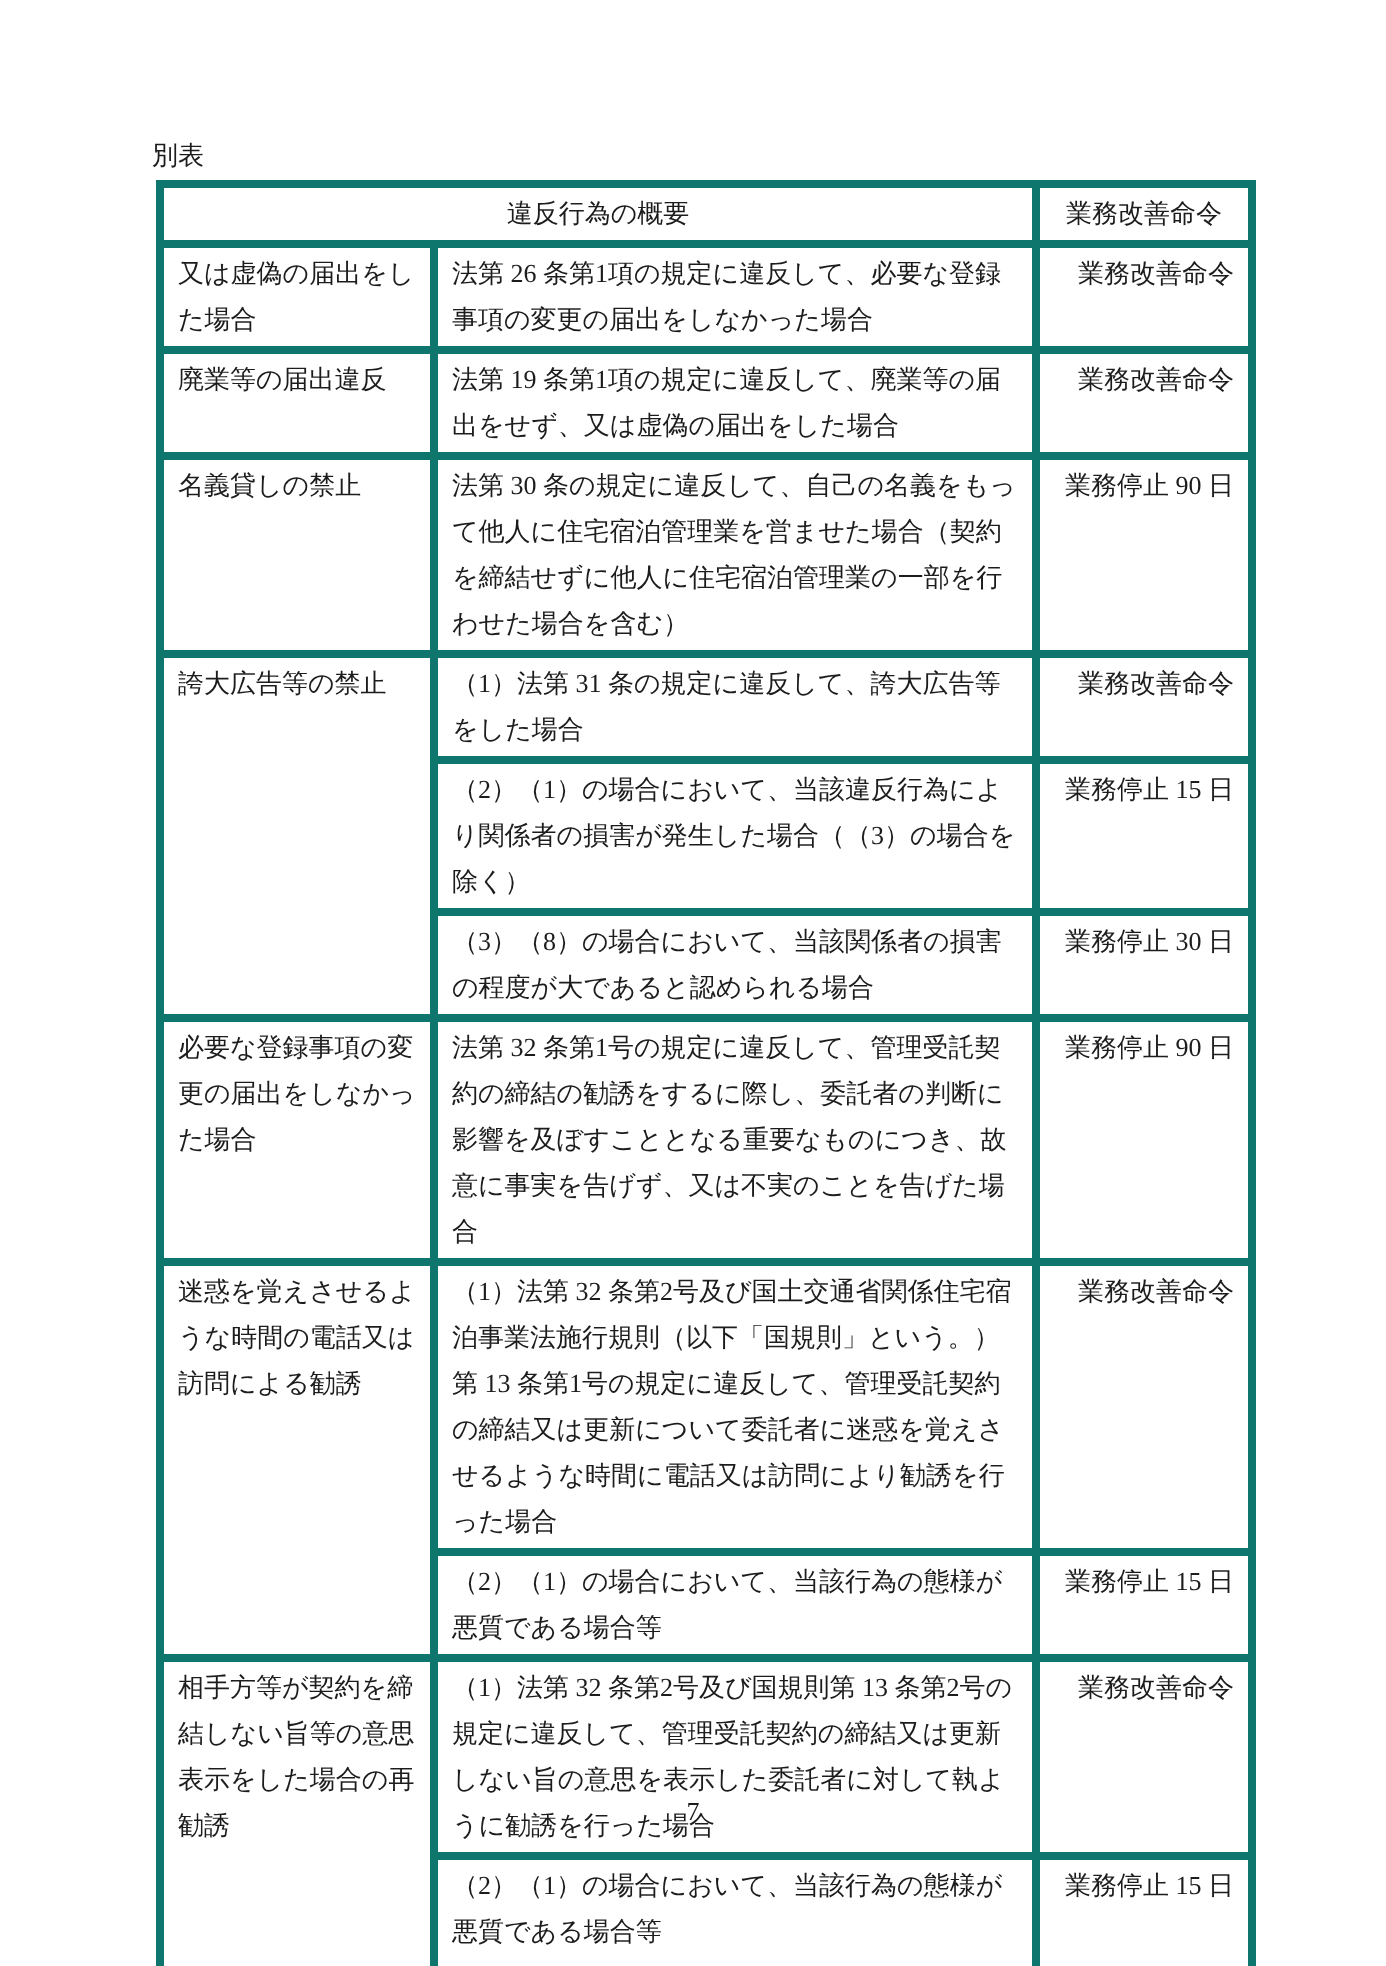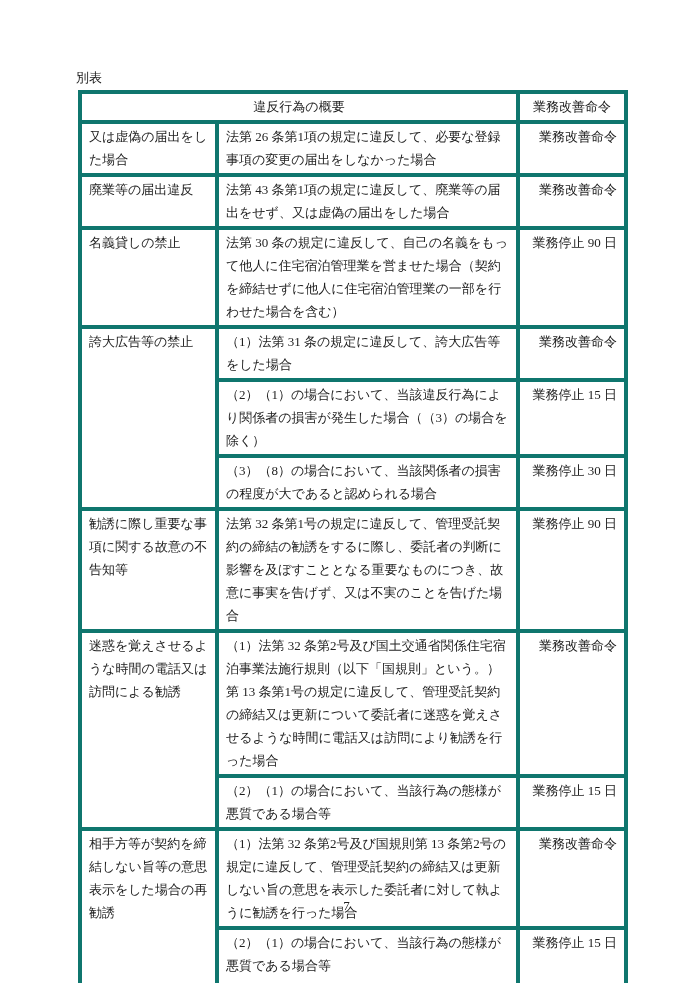--- a/index.html
+++ b/index.html
@@ -86,21 +86,21 @@
     </tr>
 
     <tr class="h-r1">
       <td class="c-cat">又は虚偽の届出をした場合</td>
       <td class="c-desc">法第 26 条第1項の規定に違反して、必要な登録事項の変更の届出をしなかった場合</td>
       <td class="c-disp">業務改善命令</td>
     </tr>
 
     <tr class="h-r2">
       <td class="c-cat">廃業等の届出違反</td>
-      <td class="c-desc">法第 43 条第1項の規定に違反して、廃業等の届出をせず、又は虚偽の届出をした場合</td>
+      <td class="c-desc">法第 19 条第1項の規定に違反して、廃業等の届出をせず、又は虚偽の届出をした場合</td>
       <td class="c-disp">業務改善命令</td>
     </tr>
 
     <tr class="h-r3">
       <td class="c-cat">名義貸しの禁止</td>
       <td class="c-desc">法第 30 条の規定に違反して、自己の名義をもって他人に住宅宿泊管理業を営ませた場合（契約を締結せずに他人に住宅宿泊管理業の一部を行わせた場合を含む）</td>
       <td class="c-disp">業務停止 90 日</td>
     </tr>
 
     <tr class="h-r4a">
@@ -111,21 +111,21 @@
     <tr class="h-r4b">
       <td class="c-desc">（2）（1）の場合において、当該違反行為により関係者の損害が発生した場合（（3）の場合を除く）</td>
       <td class="c-disp">業務停止 15 日</td>
     </tr>
     <tr class="h-r4c">
       <td class="c-desc">（3）（8）の場合において、当該関係者の損害の程度が大であると認められる場合</td>
       <td class="c-disp">業務停止 30 日</td>
     </tr>
 
     <tr class="h-r5">
-      <td class="c-cat">勧誘に際し重要な事項に関する故意の不告知等</td>
+      <td class="c-cat">必要な登録事項の変更の届出をしなかった場合</td>
       <td class="c-desc">法第 32 条第1号の規定に違反して、管理受託契約の締結の勧誘をするに際し、委託者の判断に影響を及ぼすこととなる重要なものにつき、故意に事実を告げず、又は不実のことを告げた場合</td>
       <td class="c-disp">業務停止 90 日</td>
     </tr>
 
     <tr class="h-r6a">
       <td class="c-cat" rowspan="2">迷惑を覚えさせるような時間の電話又は訪問による勧誘</td>
       <td class="c-desc">（1）法第 32 条第2号及び国土交通省関係住宅宿泊事業法施行規則（以下「国規則」という。）第 13 条第1号の規定に違反して、管理受託契約の締結又は更新について委託者に迷惑を覚えさせるような時間に電話又は訪問により勧誘を行った場合</td>
       <td class="c-disp">業務改善命令</td>
     </tr>
     <tr class="h-r6b">

